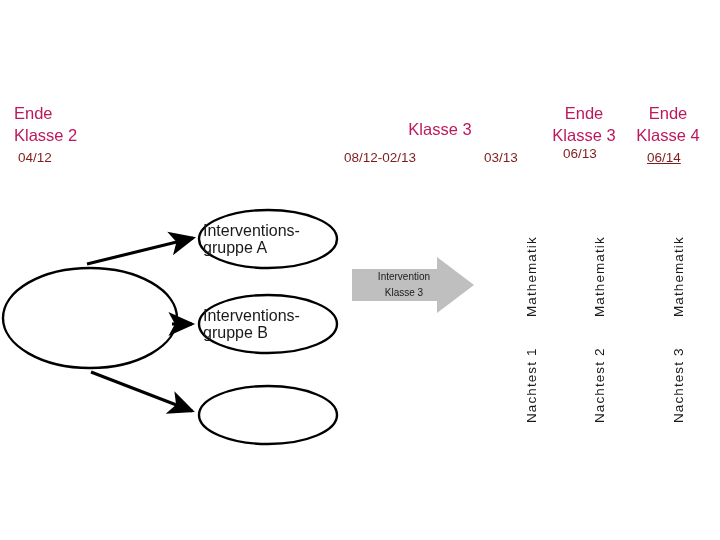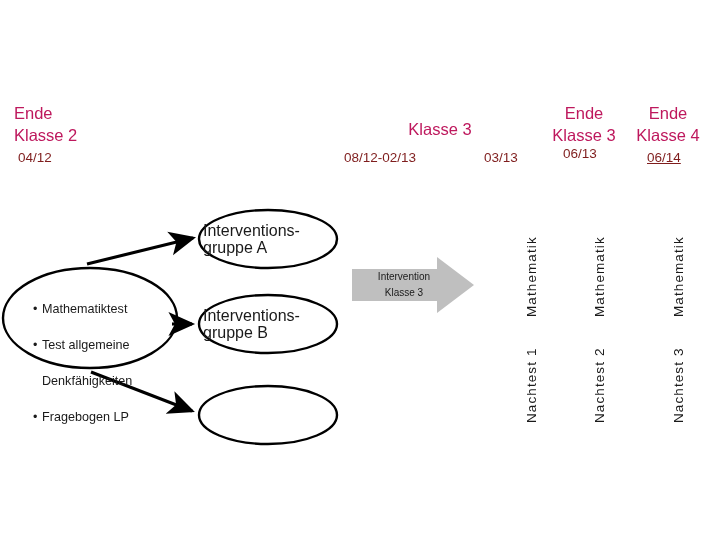--- a/index.html
+++ b/index.html
@@ -130,26 +130,20 @@
     <ellipse cx="268" cy="324" rx="69" ry="29" fill="#ffffff" stroke="#000000" stroke-width="2.4"></ellipse>
     <ellipse cx="268" cy="415" rx="69" ry="29" fill="#ffffff" stroke="#000000" stroke-width="2.4"></ellipse>
 
     <line x1="87" y1="264" x2="193" y2="238" stroke="#000000" stroke-width="3.1" marker-end="url(#ah)"></line>
     <line x1="172" y1="324" x2="192" y2="324" stroke="#000000" stroke-width="3.1" marker-end="url(#ah)"></line>
     <line x1="91" y1="372" x2="192" y2="411" stroke="#000000" stroke-width="3.1" marker-end="url(#ah)"></line>
 
     <path d="M352,269 L437,269 L437,257 L474,285 L437,313 L437,301 L352,301 Z" fill="#bfbfbf"></path>
   </svg>
 
-  <div class="abs pretest-list" style="left:33px; top:282px; width:130px;">
-    <span class="pretest-item bulleted">Mathematiktest</span>
-    <span class="pretest-item bulleted">Test allgemeine</span>
-    <span class="pretest-item cont">Denkfähigkeiten</span>
-    <span class="pretest-item bulleted">Fragebogen LP</span>
-  </div>
 
   <div class="abs node-caption" style="left:203px; top:222px; width:130px;">Interventions-
 gruppe A</div>
   <div class="abs node-caption" style="left:203px; top:307px; width:130px;">Interventions-
 gruppe B</div>
 
   <div class="abs arrow-caption" style="left:358px; top:269px; width:92px;">Intervention
 Klasse 3</div>
 
   <div class="vcol" style="left:524px; top:423px;">Nachtest 1</div>

